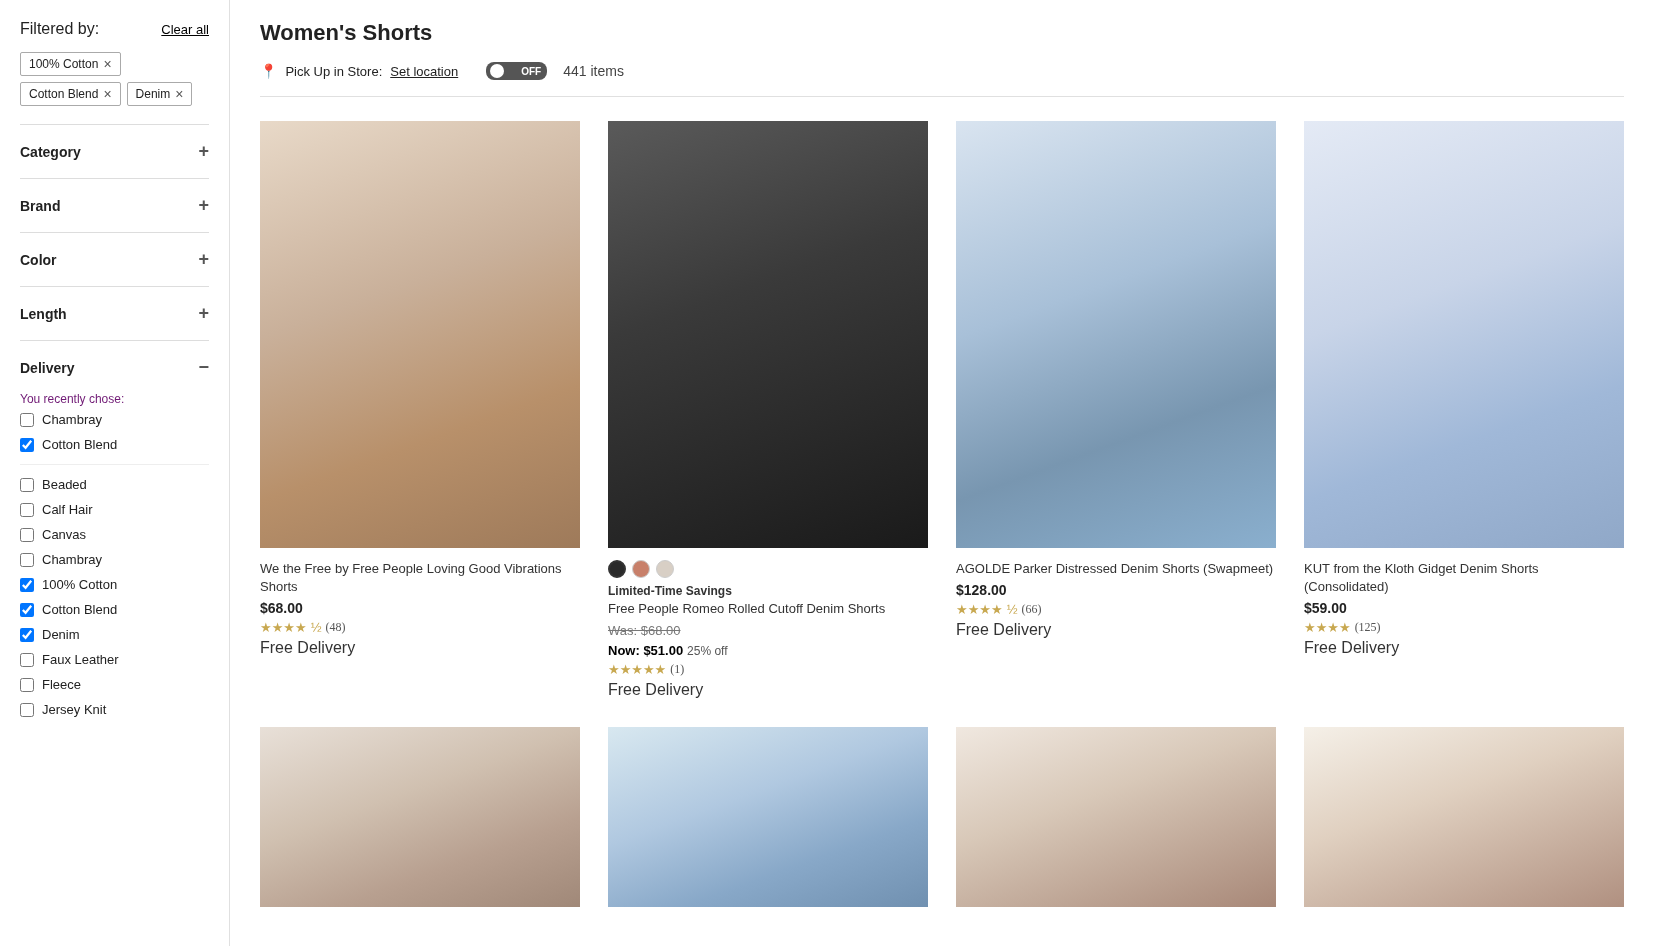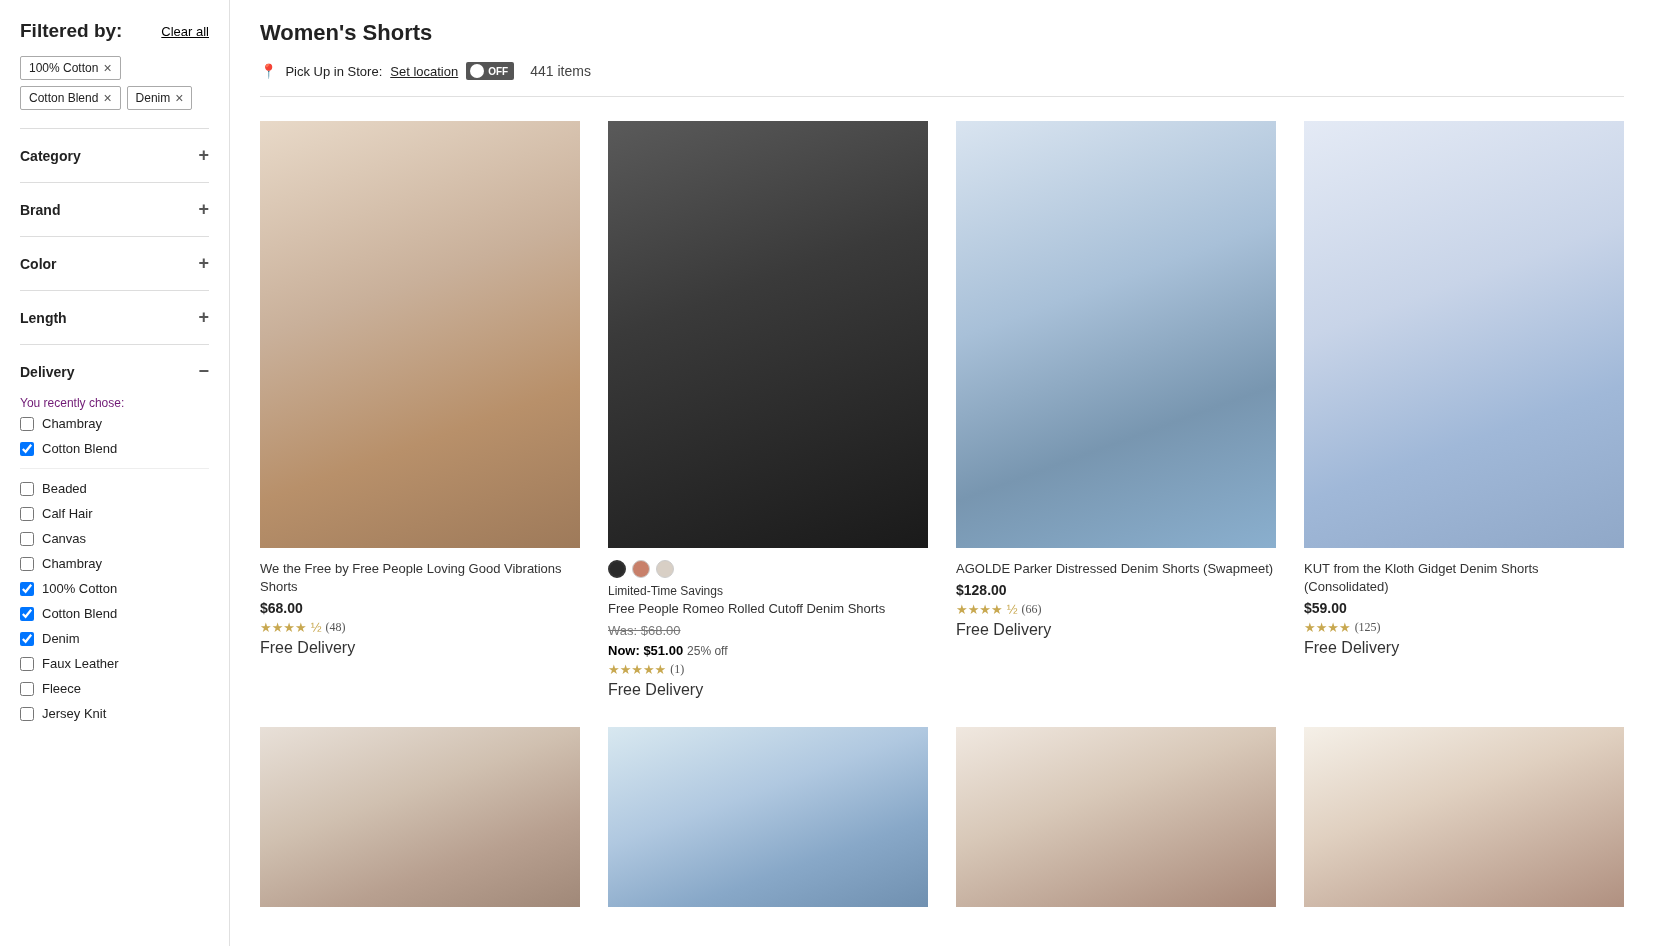--- a/index.html
+++ b/index.html
@@ -14,21 +14,21 @@
       padding: 20px 20px 20px 20px;
       border-right: 1px solid #e0e0e0;
       background: #fff;
     }
     .filtered-by-header {
       display: flex;
       justify-content: space-between;
       align-items: center;
       margin-bottom: 14px;
     }
-    .filtered-by-header span { font-weight: bold; font-size: 19px; }
+    .filtered-by-header span { font-weight: normal; font-size: 16px; }
     .clear-all {
       font-size: 13px;
       color: #000;
       text-decoration: underline;
       cursor: pointer;
       background: none;
       border: none;
       text-align: center;
     }
     .filter-tags { display: flex; flex-wrap: wrap; gap: 6px; margin-bottom: 18px; }
@@ -93,26 +93,27 @@
       padding-bottom: 16px;
     }
     .toolbar-left { display: flex; align-items: center; gap: 16px; }
     .pickup-row { display: flex; align-items: center; gap: 8px; font-size: 13px; }
     .location-icon { font-size: 14px; }
     .set-location { text-decoration: underline; cursor: pointer; }
     .toggle-switch {
       display: inline-flex;
       align-items: center;
       background: #555;
-      border-radius: 2px;
+      border-radius: 8px;
       padding: 2px 6px 2px 4px;
-      gap: 4px;
+      gap: 17px;
       font-size: 10px;
       color: #fff;
       font-weight: bold;
+      margin-left: 20px;
     }
     .toggle-knob {
       width: 14px; height: 14px;
       background: #fff;
       border-radius: 50%;
       display: inline-block;
     }
     .item-count { font-size: 14px; color: #444; }
     .sort-select {
       font-size: 14px;
@@ -165,21 +166,21 @@
       border: 1px solid #ccc;
     }
     .swatch.selected { border: 2px solid #333; }
 
     .product-name { font-size: 13px; color: #333; margin-bottom: 4px; line-height: 1.4; }
     .price-row { margin-bottom: 4px; }
     .price { font-size: 14px; font-weight: bold; }
     .original-price { text-decoration: line-through; color: #777; font-size: 13px; }
     .sale-price { color: #000; font-weight: bold; font-size: 13px; }
     .discount { font-size: 12px; color: #555; }
-    .limited-time { font-size: 12px; color: #333; font-weight: normal; margin-bottom: 2px; }
+    .limited-time { font-size: 12px; color: #333; font-weight: bold; margin-bottom: 2px; }
     .stars { color: #c8a850; font-size: 13px; display: flex; align-items: center; gap: 4px; }
     .review-count { font-size: 12px; color: #555; font-family: Liberation Serif, serif; }
     .free-delivery { font-size: 16px; color: #333; margin-top: 4px; }
   </style>
 </head>
 <body>
 
 <div class="page-layout">
 
   <aside class="sidebar">

